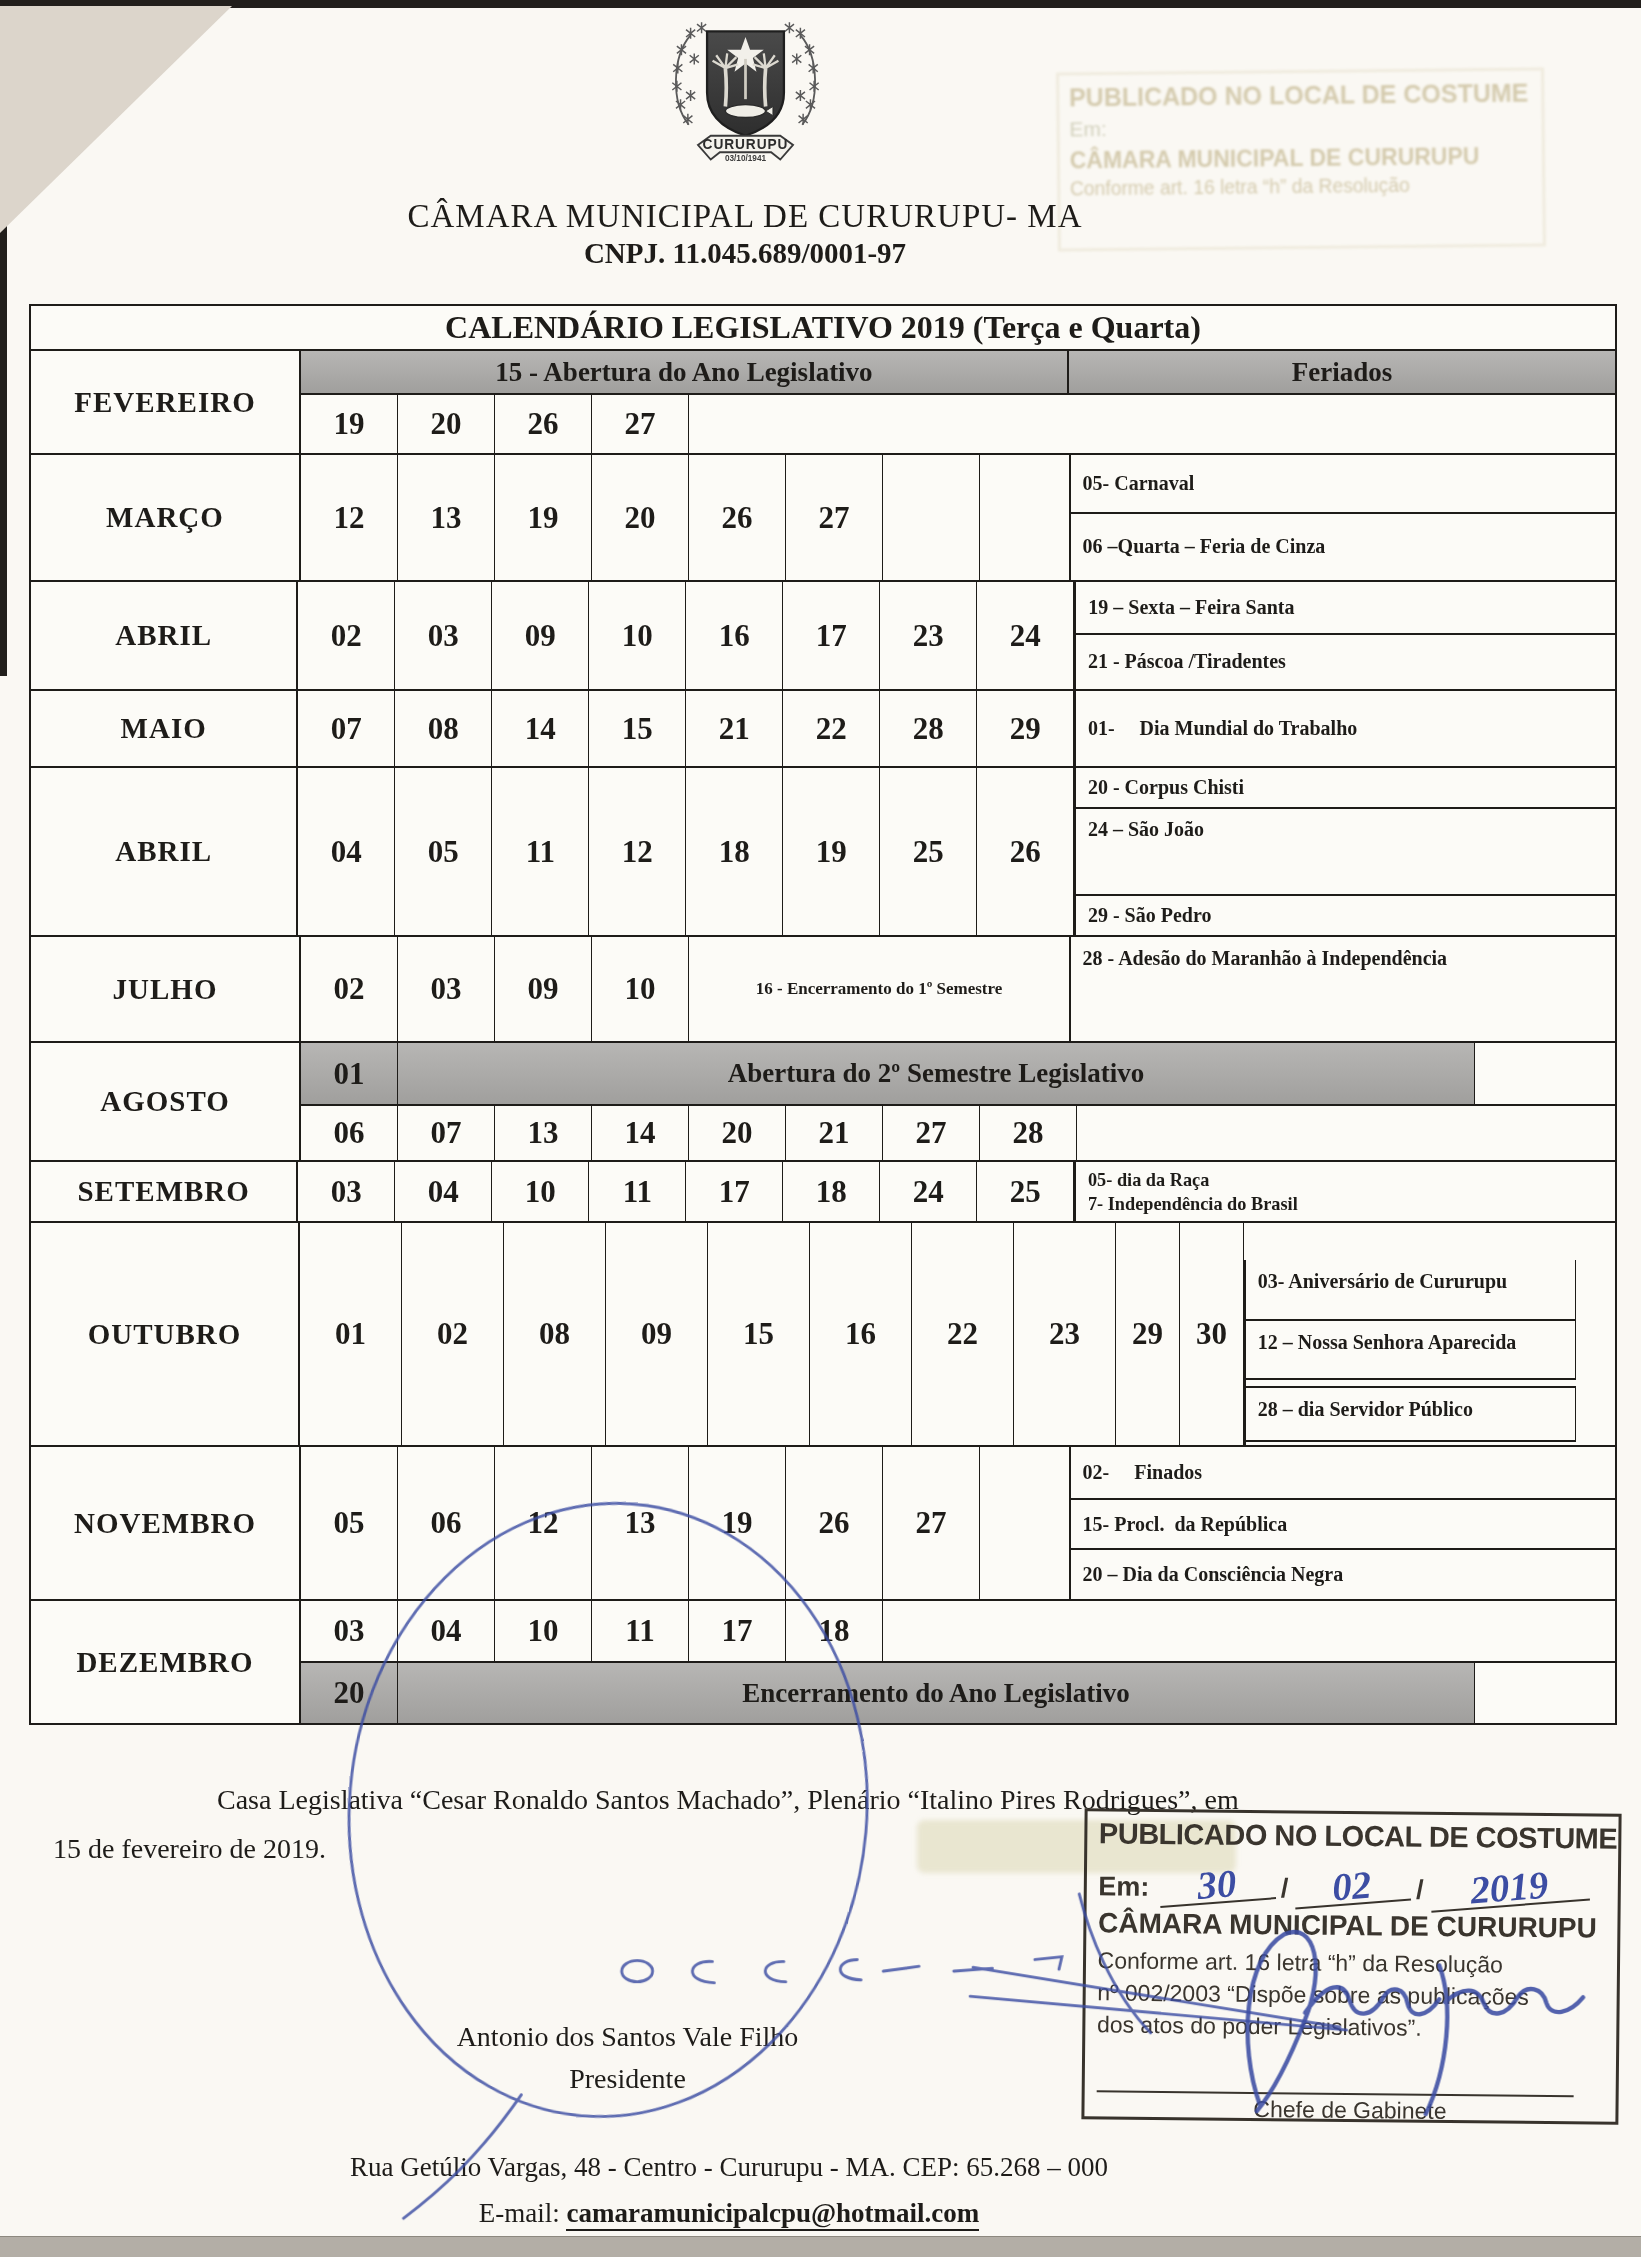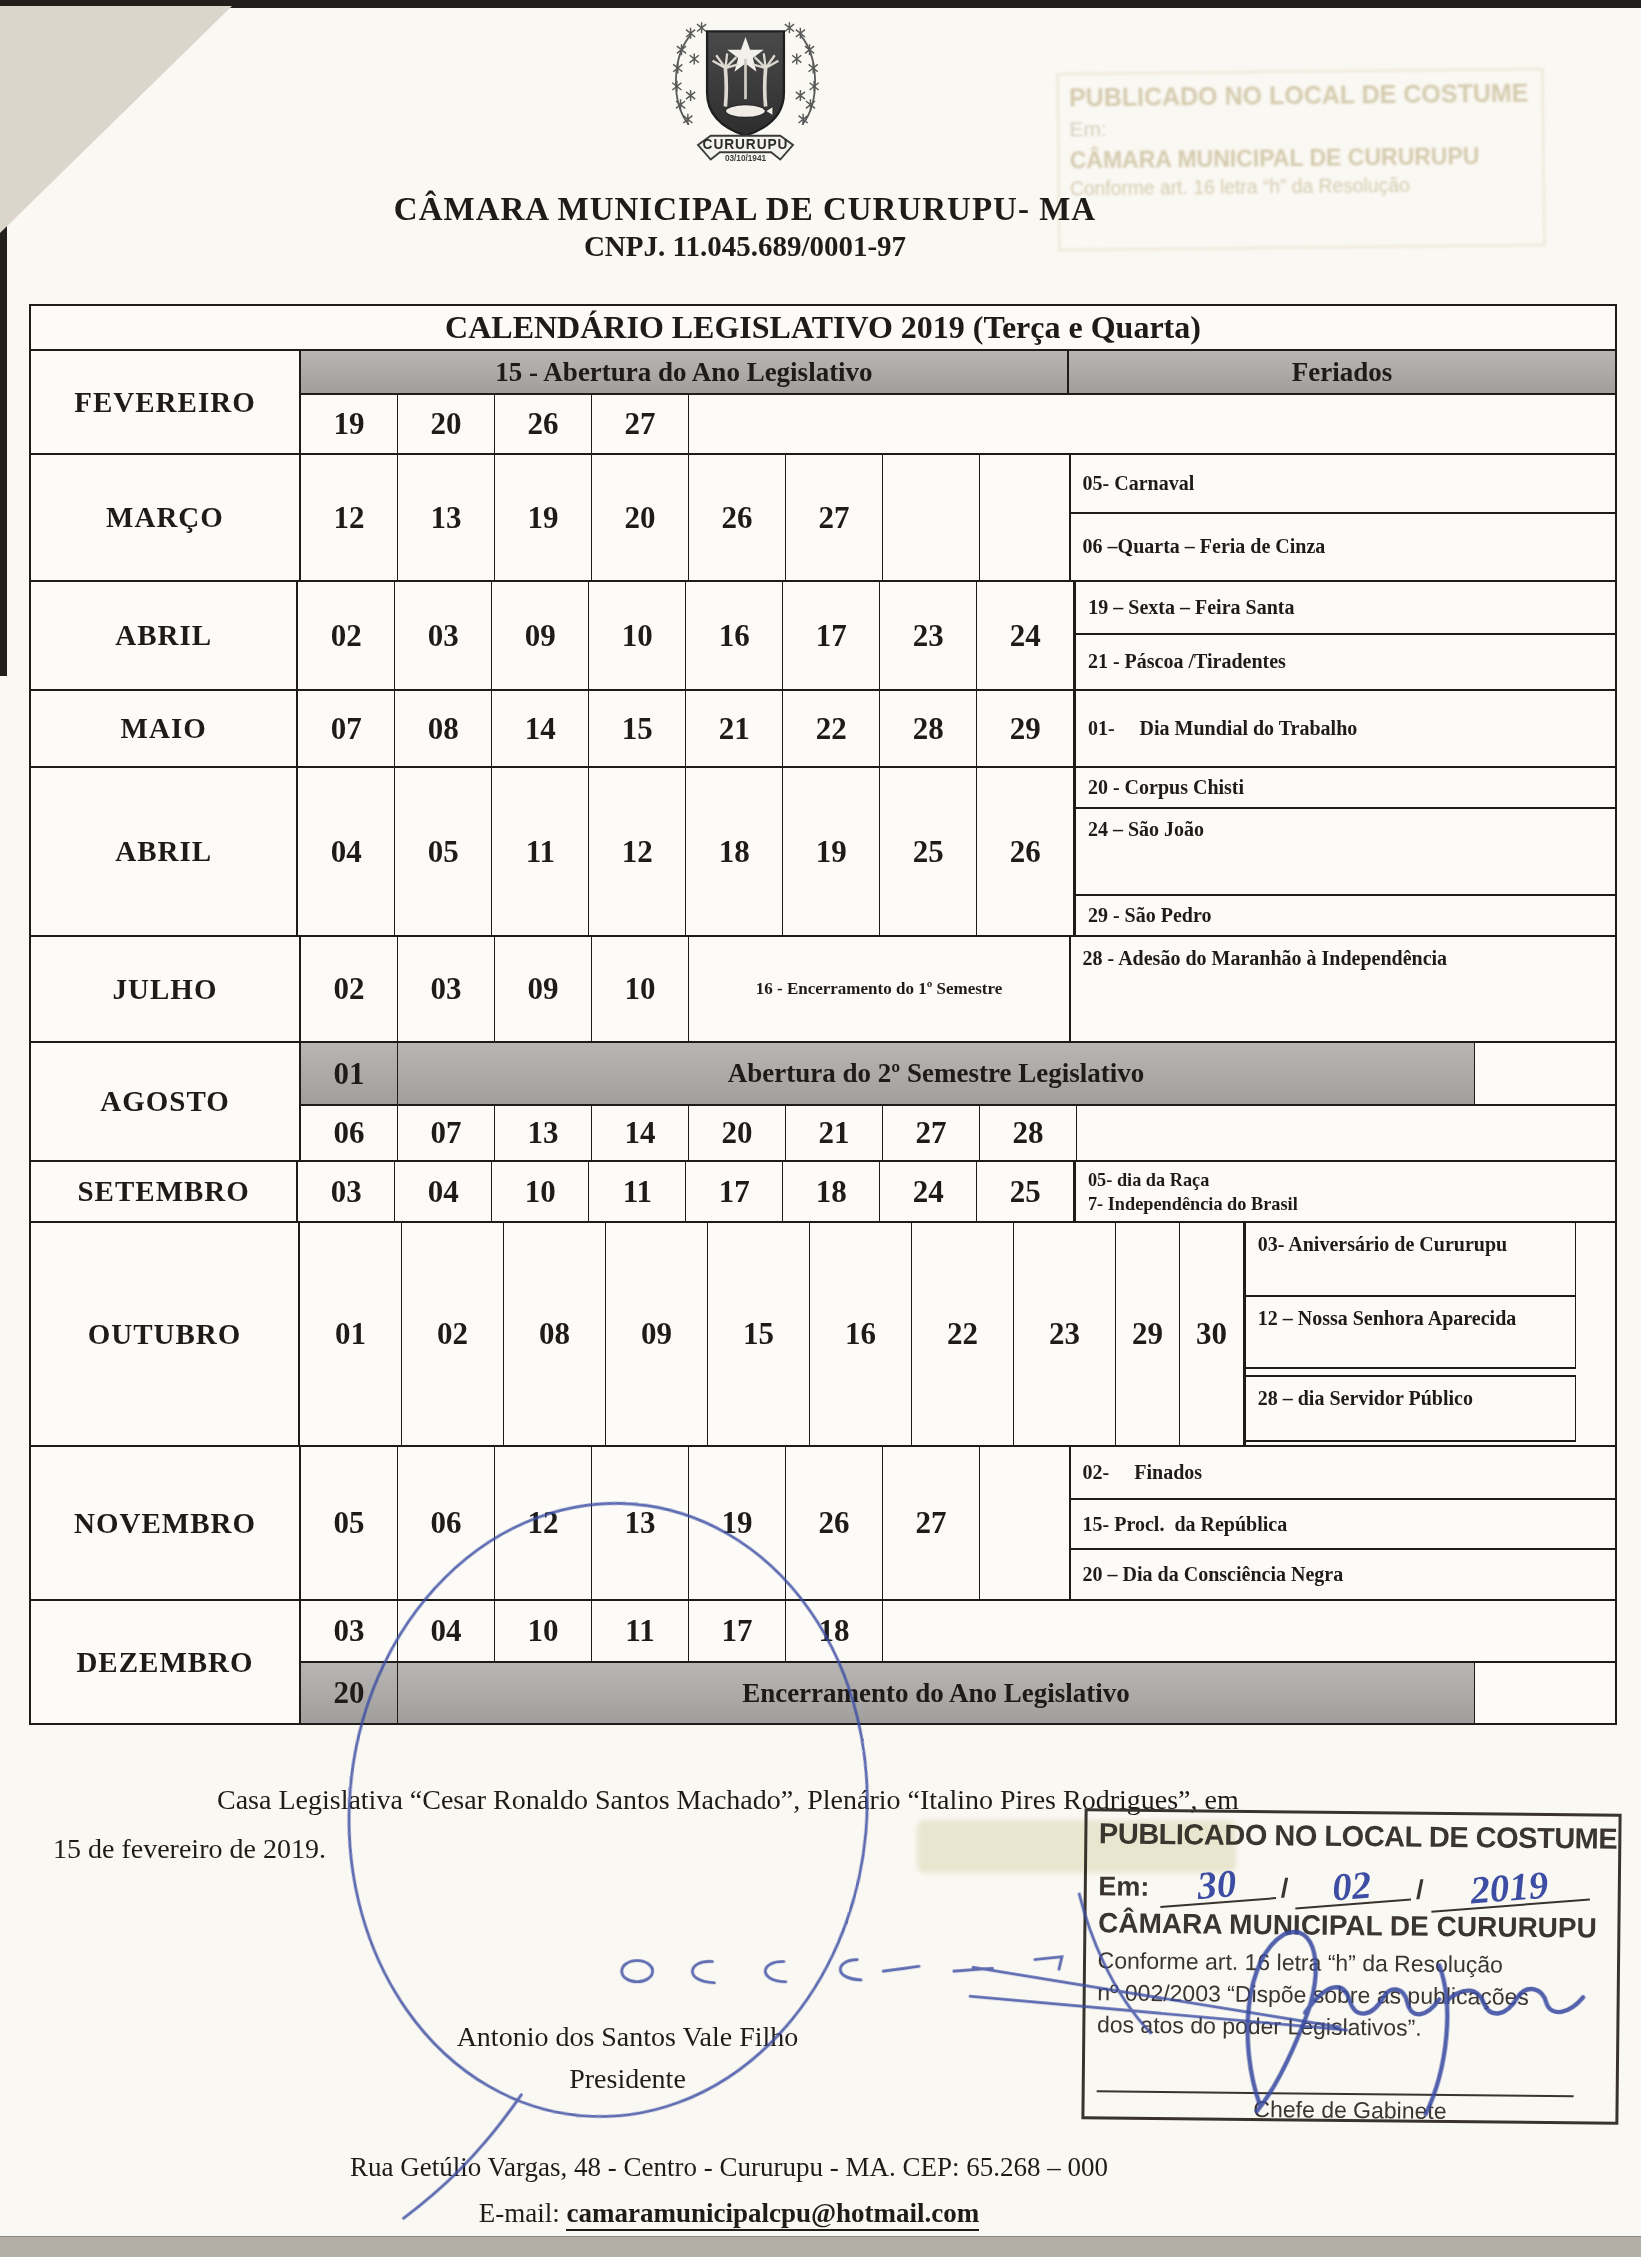--- a/index.html
+++ b/index.html
@@ -9,21 +9,21 @@
   .abs{position:absolute;}
 
   
   .edge-top{left:0;top:0;width:1641px;height:7.7px;background:#221f1c;}
   .edge-left{left:0;top:0;width:6.8px;height:676px;background:#221f1c;}
   .corner-fold{left:0;top:5.8px;width:0;height:0;border-top:227px solid #dcd5cb;border-right:232px solid transparent;}
   .edge-bottom{left:0;top:2236px;width:1641px;height:21px;background:#b3aea6;border-top:1.9px solid #8d887f;}
 
   
   .header{left:0;top:15.4px;width:1458px;text-align:center;padding-left:32px;}
-  .org-name{font-weight:bold;font-size:33px;letter-spacing:1px;margin-top:0;}
+  .org-name{font-weight:normal;font-size:33px;letter-spacing:1px;margin-top:7px;}
   .cnpj{font-weight:bold;font-size:29px;margin-top:1.9px;}
 
   
   .ghost{left:1057px;top:70px;width:488px;height:179px;border:3.9px solid rgba(160,140,70,.28);
          transform:rotate(-.6deg);padding:7.7px 9.7px;opacity:.42;filter:blur(1.2px);
          font-family:"Liberation Sans","DejaVu Sans",sans-serif;color:#a08c4e;overflow:hidden;}
   .ghost .g1{font-weight:bold;font-size:25px;}
   .ghost .g2{font-size:21px;margin-top:5.8px;color:#9a9a70;}
   .ghost .g3{font-weight:bold;font-size:23px;margin-top:5.8px;}
   .ghost .g4{font-size:19.3px;margin-top:3.9px;}
@@ -47,21 +47,21 @@
   .note-cell{flex:1;display:flex;align-items:center;justify-content:center;
              font-weight:bold;font-size:17px;padding:0 5.8px;text-align:center;}
   .band{background:linear-gradient(180deg,#b7b6b4,#a09f9d);display:flex;align-items:center;justify-content:center;
         font-weight:bold;font-size:27px;}
   .gray{background:linear-gradient(180deg,#b7b6b4,#a09f9d);}
   .fer{width:546px;border-left:2.9px solid #1e1c19;display:flex;flex-direction:column;}
   .hol{padding:5.8px 11.6px;font-weight:bold;font-size:20px;line-height:1.35;display:flex;align-items:center;
        white-space:pre-line;}
   .hol + .hol{border-top:2.9px solid #1e1c19;}
   .hol.top{align-items:flex-start;padding-top:7.7px;}
-  .fer.narrow{width:372px;padding-right:39px;padding-bottom:3px;}
+  .fer.narrow{width:372px;padding-right:39px;padding-bottom:3px;margin-top:37px;}
   .fer.narrow .hol{border-right:1.9px solid #1e1c19;border-bottom:2.9px solid #1e1c19;align-items:flex-start;padding-top:7.7px;}
   .fer.narrow .hol + .hol{border-top:none;}
   .fer.narrow .hol:last-child{margin-top:6.8px;border-top:2.9px solid #1e1c19;}
   .tail{width:140px;}
   .subrow{display:flex;}
 
   
   .paragraph{left:53px;top:1775px;width:1217px;font-size:28px;line-height:1.75;}
   .paragraph .l1{padding-left:164px;}
   .sig-block{left:0;top:2016px;width:1255px;text-align:center;font-size:28px;line-height:1.5;}

